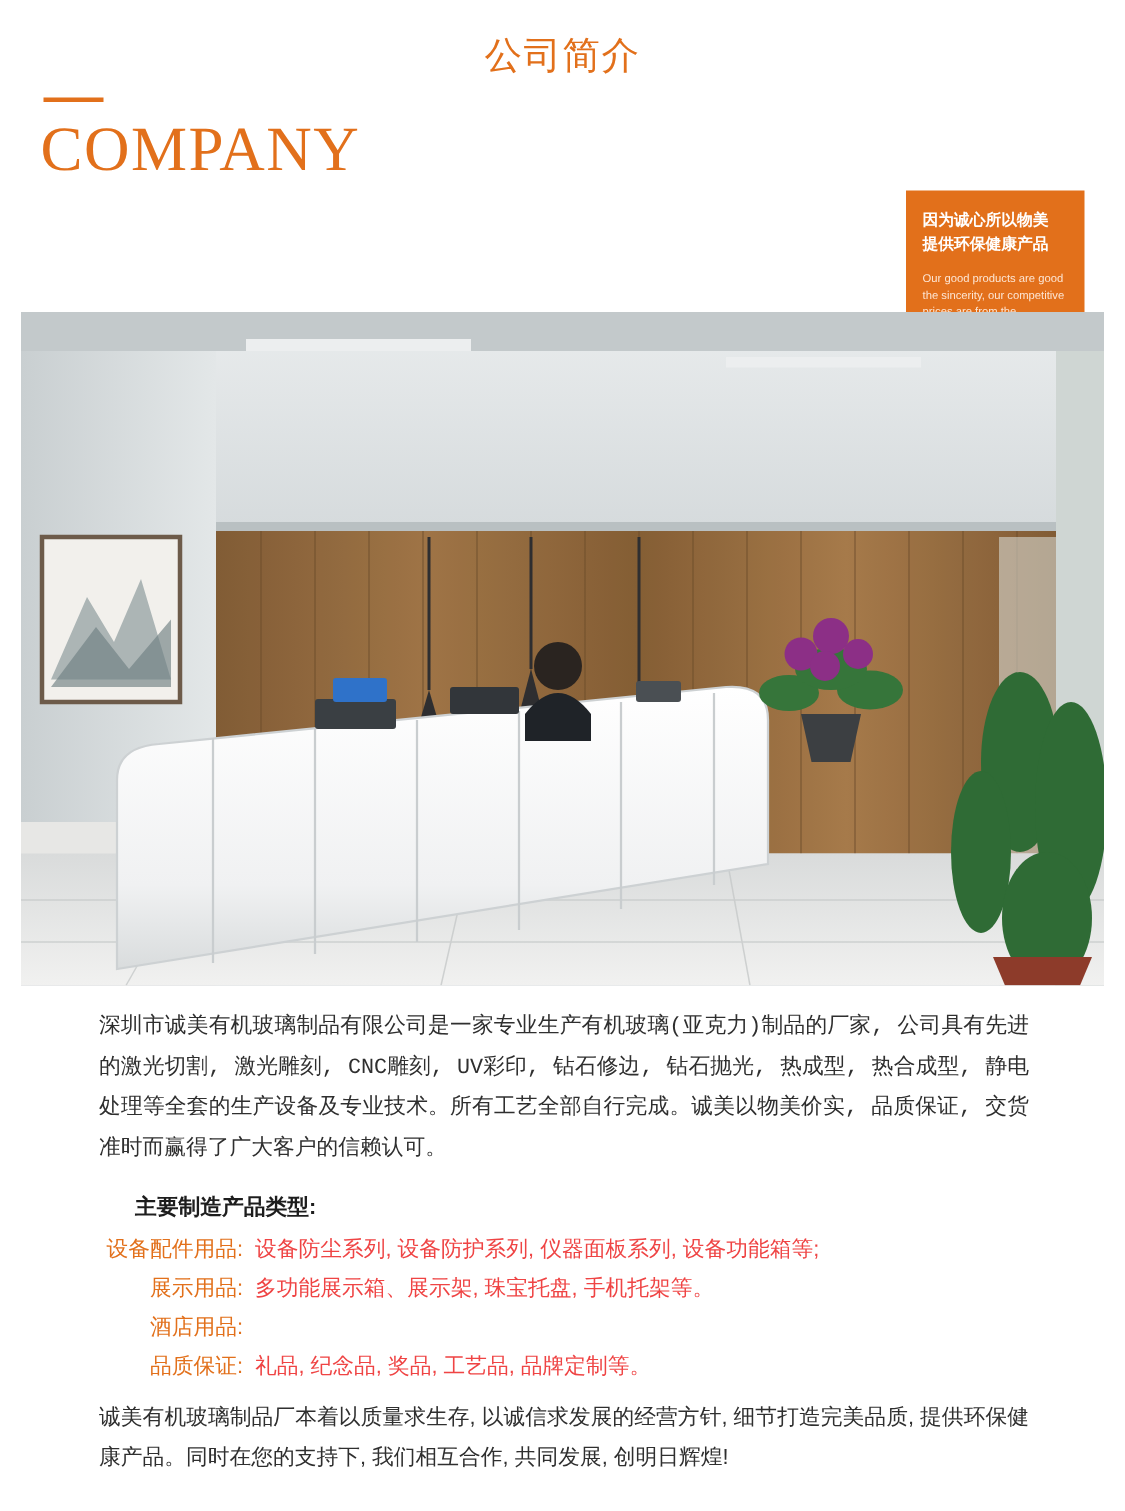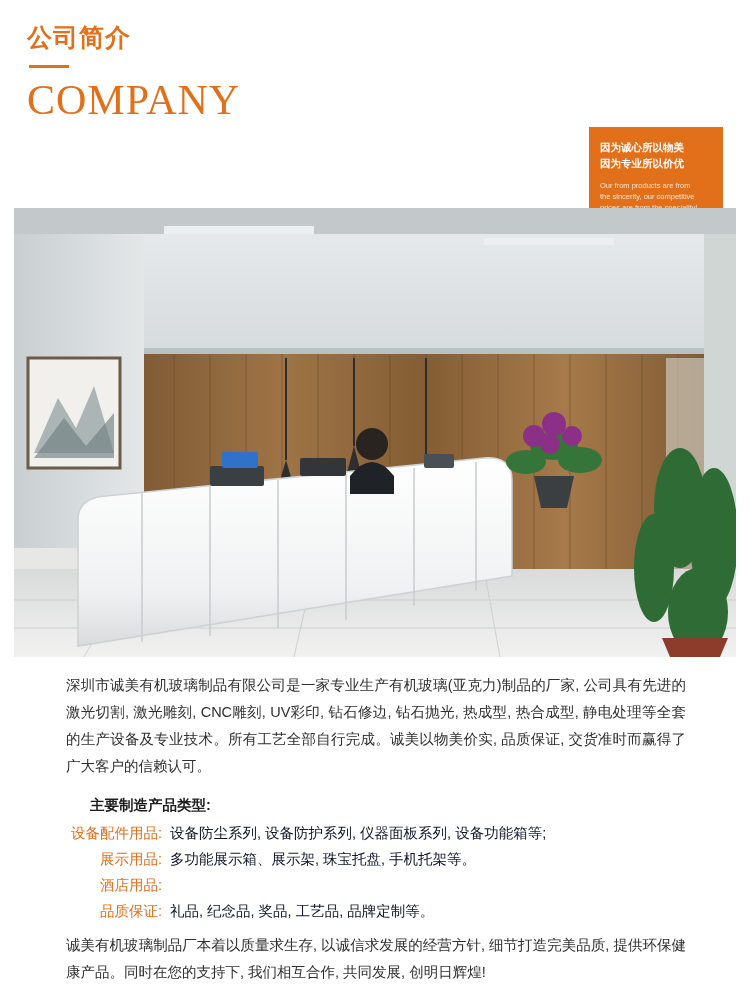--- a/index.html
+++ b/index.html
@@ -24,24 +24,25 @@
 
   
   .header {
     position: absolute;
     left: 27px;
     top: 22px;
     width: 696px;
   }
   .hdr-cn {
     font-size: 25px;
-    font-weight: bold;
+    font-weight: normal;
     color: #e2701b;
     letter-spacing: 1px;
     line-height: 30px;
+    text-align: center;
   }
   .hdr-rule {
     width: 40px;
     height: 3px;
     background: #e2701b;
     margin: 13px 0 10px 2px;
   }
   .hdr-en {
     font-family: "Liberation Serif", serif;
     font-size: 42px;
@@ -49,21 +50,21 @@
     color: #e2701b;
     line-height: 45px;
     letter-spacing: 1px;
   }
 
   
   .callout {
     position: absolute;
     right: 27px;
     top: 127px;
-    width: 134px;
+    width: 119px;
     height: 105px;
     background: #e2701b;
     color: #ffffff;
     padding: 12px 11px 0 11px;
     box-sizing: border-box;
   }
   .callout-cn {
     font-size: 10.5px;
     line-height: 16px;
     font-weight: bold;
@@ -92,20 +93,21 @@
     position: absolute;
     left: 66px;
     top: 672px;
     width: 620px;
   }
   .para {
     font-size: 14.5px;
     line-height: 27px;
     color: #2f2f2f;
     text-align: justify;
+    font-family: Liberation Mono, monospace;
   }
   .subhead {
     margin-top: 12px;
     font-size: 14.5px;
     line-height: 26px;
     font-weight: bold;
     color: #1d1d1d;
     margin-left: 24px;
   }
   .list {
@@ -120,21 +122,21 @@
   .row .lbl {
     color: #e2701b;
     width: 104px;
     flex: 0 0 104px;
     text-align: right;
     padding-right: 8px;
     box-sizing: border-box;
     white-space: nowrap;
   }
   .row .val {
-    color: #0f172a;
+    color: #ef4444;
     flex: 1 1 auto;
   }
   .para-last {
     margin-top: 8px;
     font-size: 14.5px;
     line-height: 27px;
     color: #2f2f2f;
     text-align: justify;
   }
 </style>
@@ -144,23 +146,23 @@
 <div class="page">
 
   <div class="header">
     <div class="hdr-cn">公司简介</div>
     <div class="hdr-rule"></div>
     <div class="hdr-en">COMPANY</div>
   </div>
 
   <div class="callout">
     <div class="callout-cn">因为诚心所以物美</div>
-    <div class="callout-cn">因为专业所以价优</div>
+    <div class="callout-cn">提供环保健康产品</div>
     <div class="callout-en">
-      <div>Our from products are from</div>
+      <div>Our good products are good</div>
       <div>the sincerity, our competitive</div>
       <div>prices are from the speciality!</div>
     </div>
   </div>
 
   <div class="hero">
     <svg class="hero-svg" viewBox="0 0 722 449" preserveAspectRatio="none">
       <defs>
         <linearGradient id="ceil" x1="0" y1="0" x2="0" y2="1">
           <stop offset="0%" stop-color="#e9eced"></stop>

